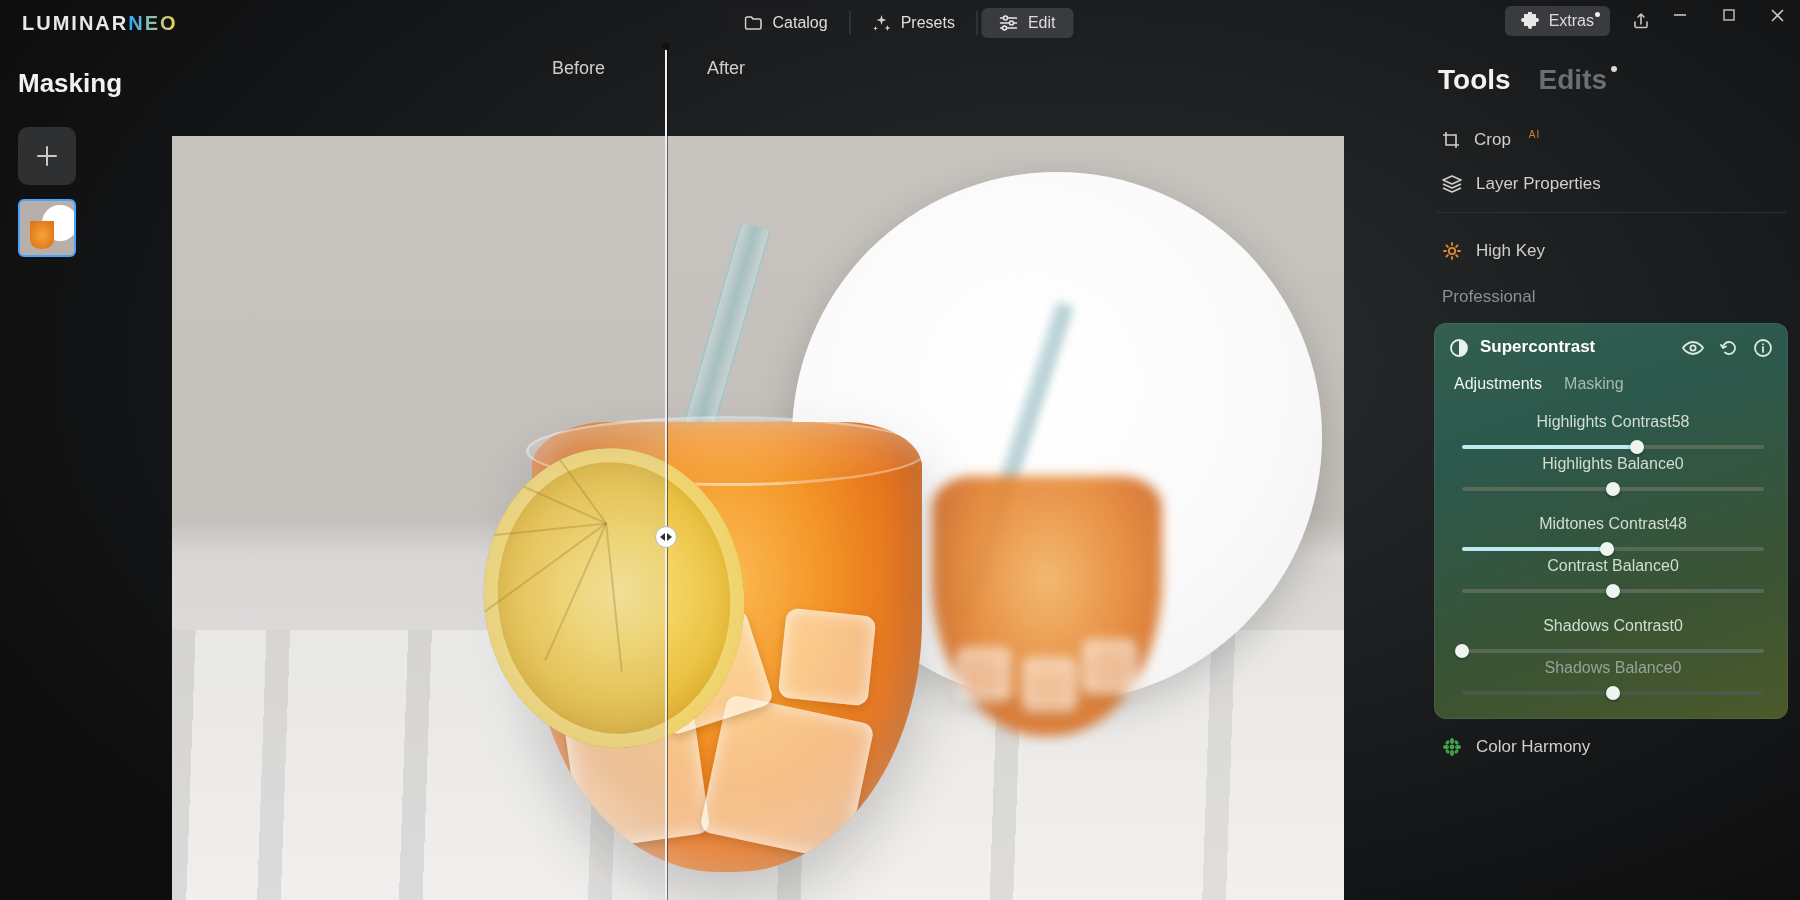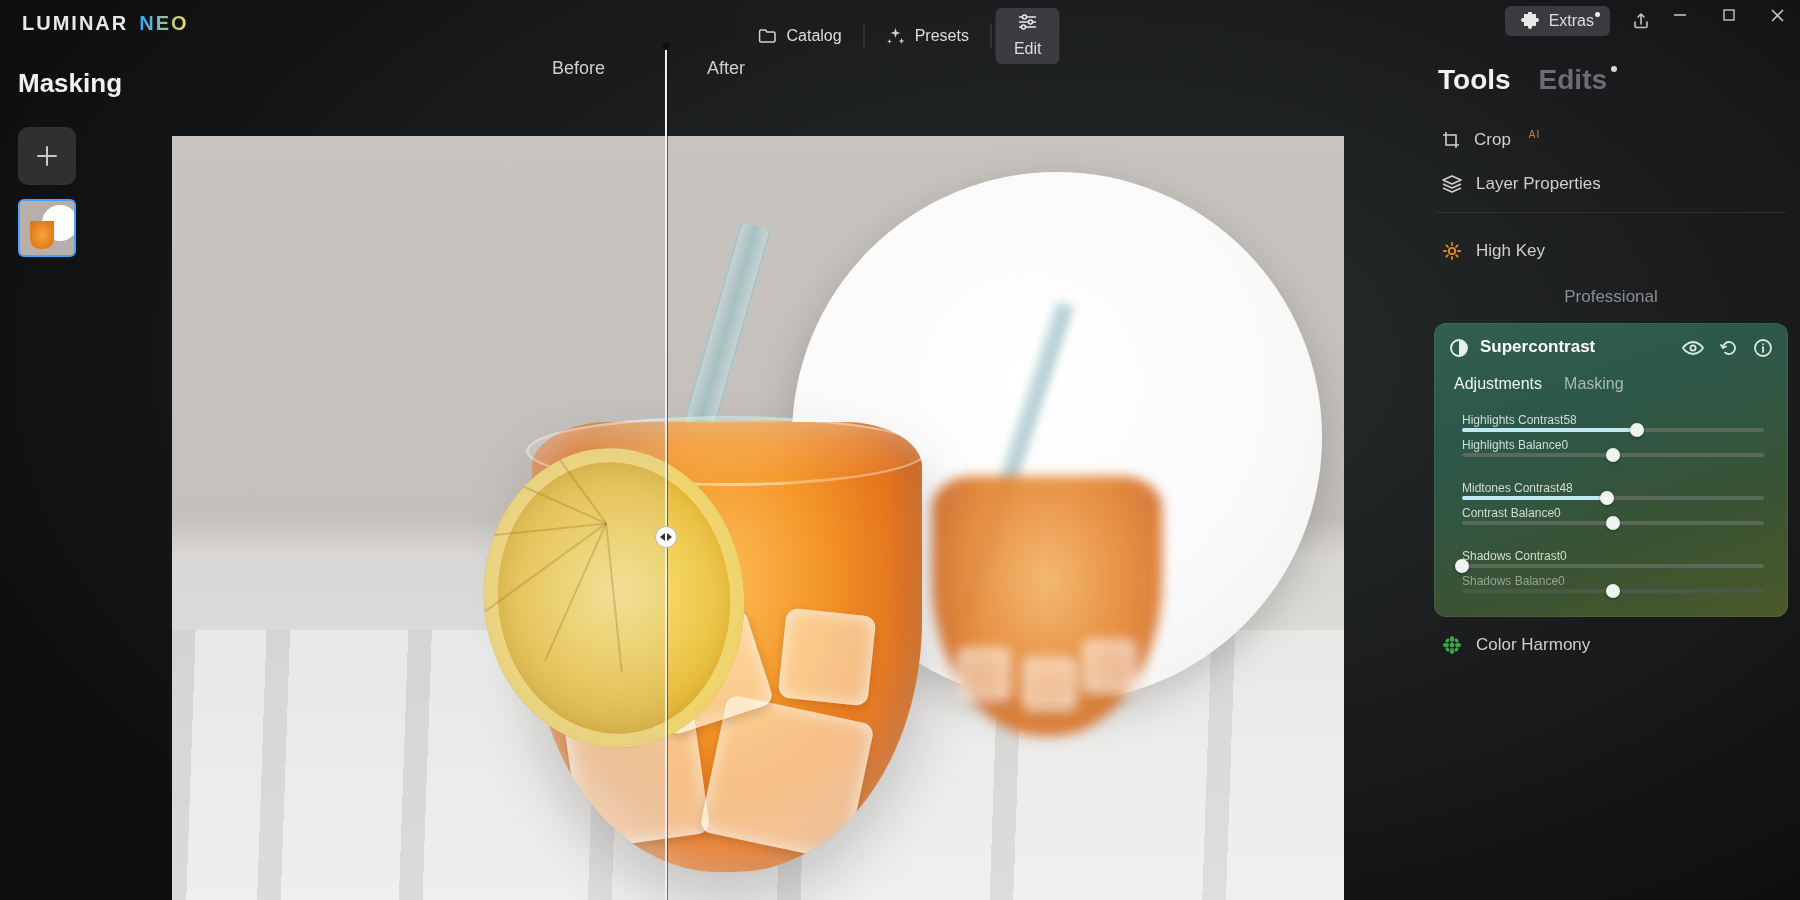--- a/index.html
+++ b/index.html
@@ -20,36 +20,36 @@
   .brand {
     position: absolute; left: 22px; top: 12px;
     font-size: 20px; font-weight: 700; letter-spacing: 2px;
     font-family: "Arial Narrow", Arial, sans-serif;
   }
   .brand .w1 { color: #e8e8e8; }
   .brand .w2 {
     background: linear-gradient(90deg, #2aa7ff 0%, #ffd84d 100%);
     -webkit-background-clip: text; background-clip: text;
     color: transparent;
-    margin-left: 11px;
+    margin-left: 0;
   }
 
   .top-center {
     position: absolute; left: 50%; top: 6px; transform: translateX(-50%);
     display: flex; align-items: center; gap: 4px;
     background: rgba(30,30,32,0.6);
     border-radius: 8px; padding: 2px;
   }
   .top-btn {
     display: flex; align-items: center; gap: 10px;
     padding: 6px 18px;
     font-size: 16px; color: #ddd;
     border-radius: 6px; cursor: pointer;
   }
-  .top-btn.active { background: #3a3b3e; flex-direction: column; }
+  .top-btn.active { background: #3a3b3e; }
   .vsep { width: 1px; height: 24px; background: #46474a; }
 
   .extras-wrap {
     position: absolute; right: 190px; top: 6px;
     display: flex; align-items: center; gap: 18px;
   }
   .extras-btn {
     display: flex; align-items: center; gap: 10px;
     background: #3a3b3e; border-radius: 6px; padding: 6px 16px;
     font-size: 16px; color: #ddd; cursor: pointer; position: relative;
@@ -223,21 +223,21 @@
   .right-tabs .tab.active { color:#f2f2f2; }
   .right-tabs .dot { width:6px;height:6px;background:#d8d8d8;border-radius:50%; position:absolute; top:2px; right:-10px;}
 
   .tool-row {
     display:flex; align-items:center; gap:14px;
     padding: 12px 8px; font-size:17px; color:#cfcfcf; cursor:pointer;
   }
   .tool-row .ai { font-size:10px; color:#d0842c; margin-left:4px; position:relative; top:-6px; letter-spacing:1px;}
   .thin-sep { height:1px; background:#2d2f31; margin: 6px 2px 10px 2px; }
 
-  .section-hdr { color:#8c8e93; font-size:17px; padding: 14px 8px 10px 8px; text-align: center; }
+  .section-hdr { color:#8c8e93; font-size:17px; padding: 14px 8px 10px 8px; }
 
   .tool-expanded {
     margin-top:6px;
     border-radius: 12px;
     background: linear-gradient(160deg, #335f51 0%, #2c584c 30%, #3a5333 70%, #4b5a2a 100%);
     box-shadow: inset 0 0 0 1px rgba(255,255,255,0.06);
     padding-bottom: 18px;
   }
   .tool-expanded .head {
     display:flex; align-items:flex-end; padding:14px 16px 10px 16px;
@@ -251,22 +251,22 @@
     display:flex; gap:22px; padding: 8px 20px 14px 20px;
     font-size:16px;
   }
   .subtabs .st { color:#a9b9af; cursor:pointer; }
   .subtabs .st.active { color:#eef6ef; }
 
   .sliders { padding: 6px 24px 0 28px; }
   .srow { margin-bottom: 6px; }
   .srow + .srow.gap { margin-top: 24px; }
   .slabel {
-    display:flex; justify-content:flex-start; color:#d2ddd3; font-size:12px;
-    padding-bottom:1px;
+    display:flex; justify-content:center; color:#d2ddd3; font-size:16px;
+    padding-bottom:14px;
   }
   .strack {
     position:relative; height:4px; border-radius:3px;
     background:#5a6a58;
   }
   .sfill {
     position:absolute; left:0; top:0; bottom:0; border-radius:3px;
     background:#bfeaf0;
   }
   .sthumb {

